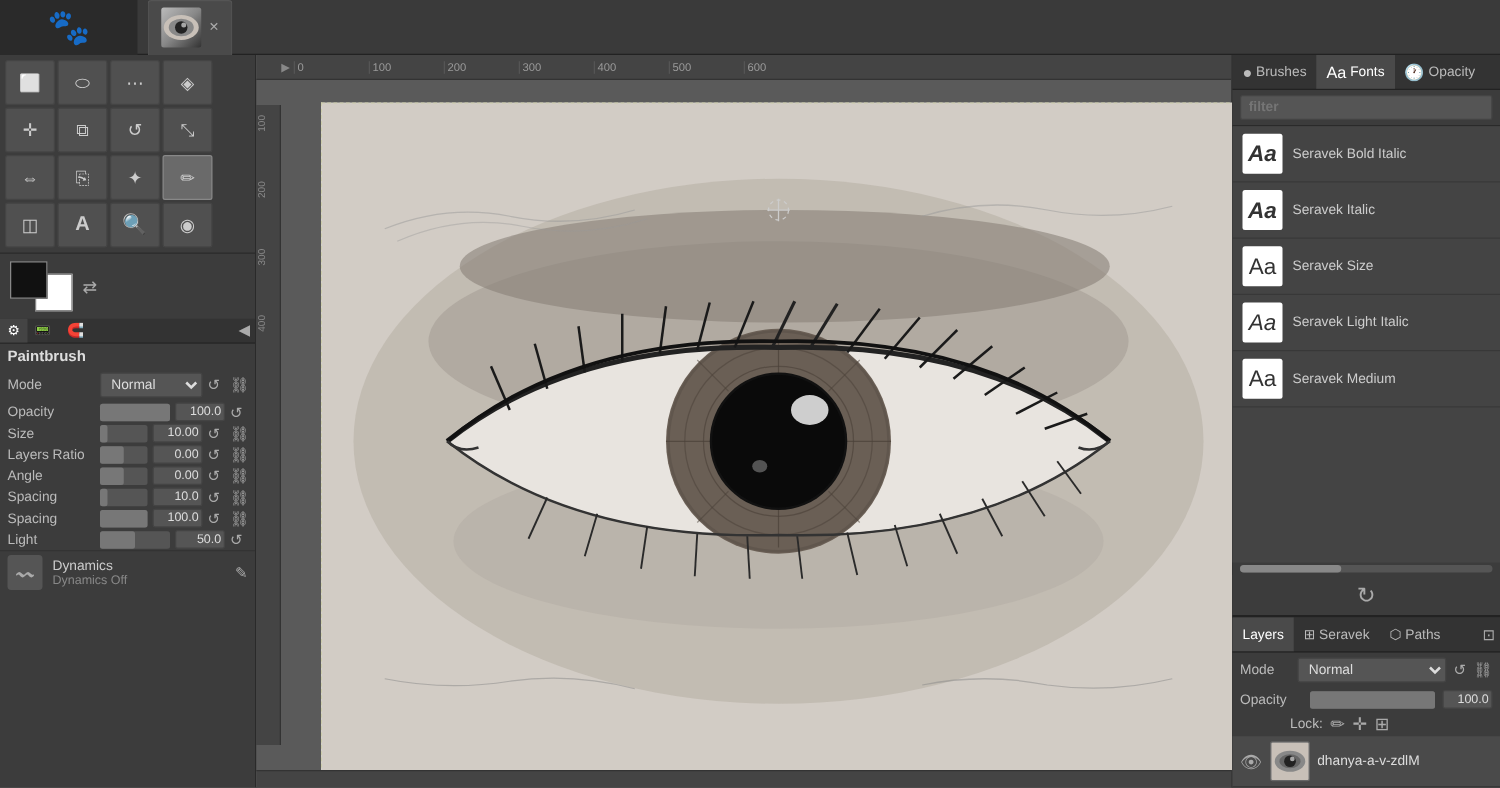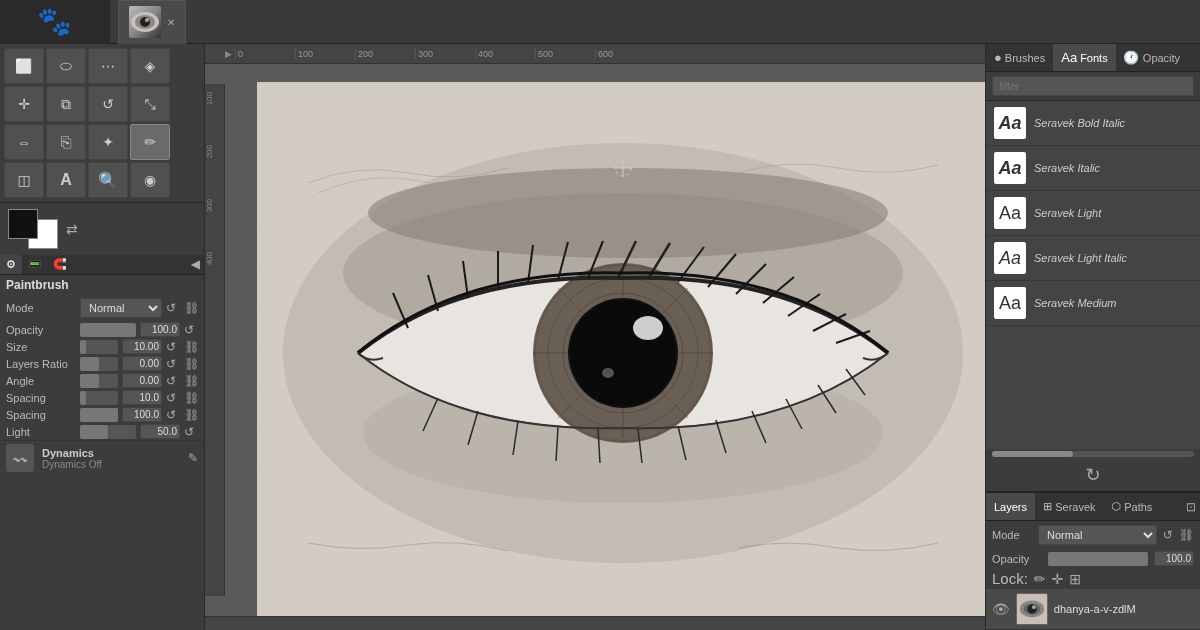--- a/index.html
+++ b/index.html
@@ -280,21 +280,20 @@
       border-radius: 3px;
       display: flex;
       align-items: center;
       justify-content: center;
       color: #aaa;
       font-size: 14px;
     }
     .dynamics-text {
       font-size: 11px;
       color: #ccc;
-      font-weight: bold;
     }
     .dynamics-sub {
       font-size: 10px;
       color: #888;
     }
 
     
     .canvas-area {
       flex: 1;
       background: #5a5a5a;
@@ -392,20 +391,21 @@
       border-bottom: 1px solid #2a2a2a;
     }
     .filter-input {
       width: 100%;
       background: #555;
       border: 1px solid #444;
       color: #ddd;
       font-size: 11px;
       padding: 3px 6px;
       border-radius: 2px;
+      font-weight: bold;
     }
 
     .font-list {
       flex: 1;
       overflow-y: auto;
       background: #444;
     }
     .font-item {
       display: flex;
       align-items: center;
@@ -423,21 +423,20 @@
       align-items: center;
       justify-content: center;
       font-size: 18px;
       font-weight: bold;
       color: #333;
       flex-shrink: 0;
     }
     .font-name {
       font-size: 11px;
       color: #ccc;
-      font-style: italic;
     }
 
     .tags-row {
       padding: 4px 6px;
       background: #3c3c3c;
       border-top: 1px solid #2a2a2a;
       border-bottom: 1px solid #222;
       display: flex;
       align-items: center;
       gap: 4px;
@@ -853,21 +852,21 @@
         <span class="font-name">Seravek Bold Italic</span>
       </div>
 
       <div class="font-item">
         <div class="font-preview-box" style="font-style:italic;">Aa</div>
         <span class="font-name">Seravek Italic</span>
       </div>
 
       <div class="font-item">
         <div class="font-preview-box" style="font-weight:300;">Aa</div>
-        <span class="font-name">Seravek Light</span>
+        <span class="font-name">Seravek Size</span>
       </div>
 
       <div class="font-item">
         <div class="font-preview-box" style="font-weight:300; font-style:italic;">Aa</div>
         <span class="font-name">Seravek Light Italic</span>
       </div>
 
       <div class="font-item">
         <div class="font-preview-box" style="font-weight:500;">Aa</div>
         <span class="font-name">Seravek Medium</span>
@@ -912,21 +911,21 @@
 
       <div class="layers-opacity-row">
         <span style="font-size:11px; color:#bbb; width:50px;">Opacity</span>
         <div style="flex:1; height:14px; background:#555; border-radius:2px;">
           <div style="width:100%; height:100%; background:#777; border-radius:2px;"></div>
         </div>
         <input type="text" value="100.0" style="width: 40px; background: rgb(85, 85, 85); border: 1px solid rgb(68, 68, 68); color: rgb(221, 221, 221); font-size: 10px; text-align: right; padding: 1px 2px; border-radius: 2px;">
       </div>
 
       <div class="layers-lock-row">
-        <span style="font-size:15px; color:#bbb;">Lock:</span>
+        <span style="font-size:11px; color:#bbb;margin-left:40px;">Lock:</span>
         <span class="lock-icon">✏</span>
         <span class="lock-icon">✛</span>
         <span class="lock-icon">⊞</span>
       </div>
 
       <div class="layer-item">
         <span class="layer-visibility">👁</span>
         <div class="layer-thumb">
           <svg width="32" height="32" viewBox="0 0 32 32">
             <rect width="32" height="32" fill="#c8c0b8"></rect>

